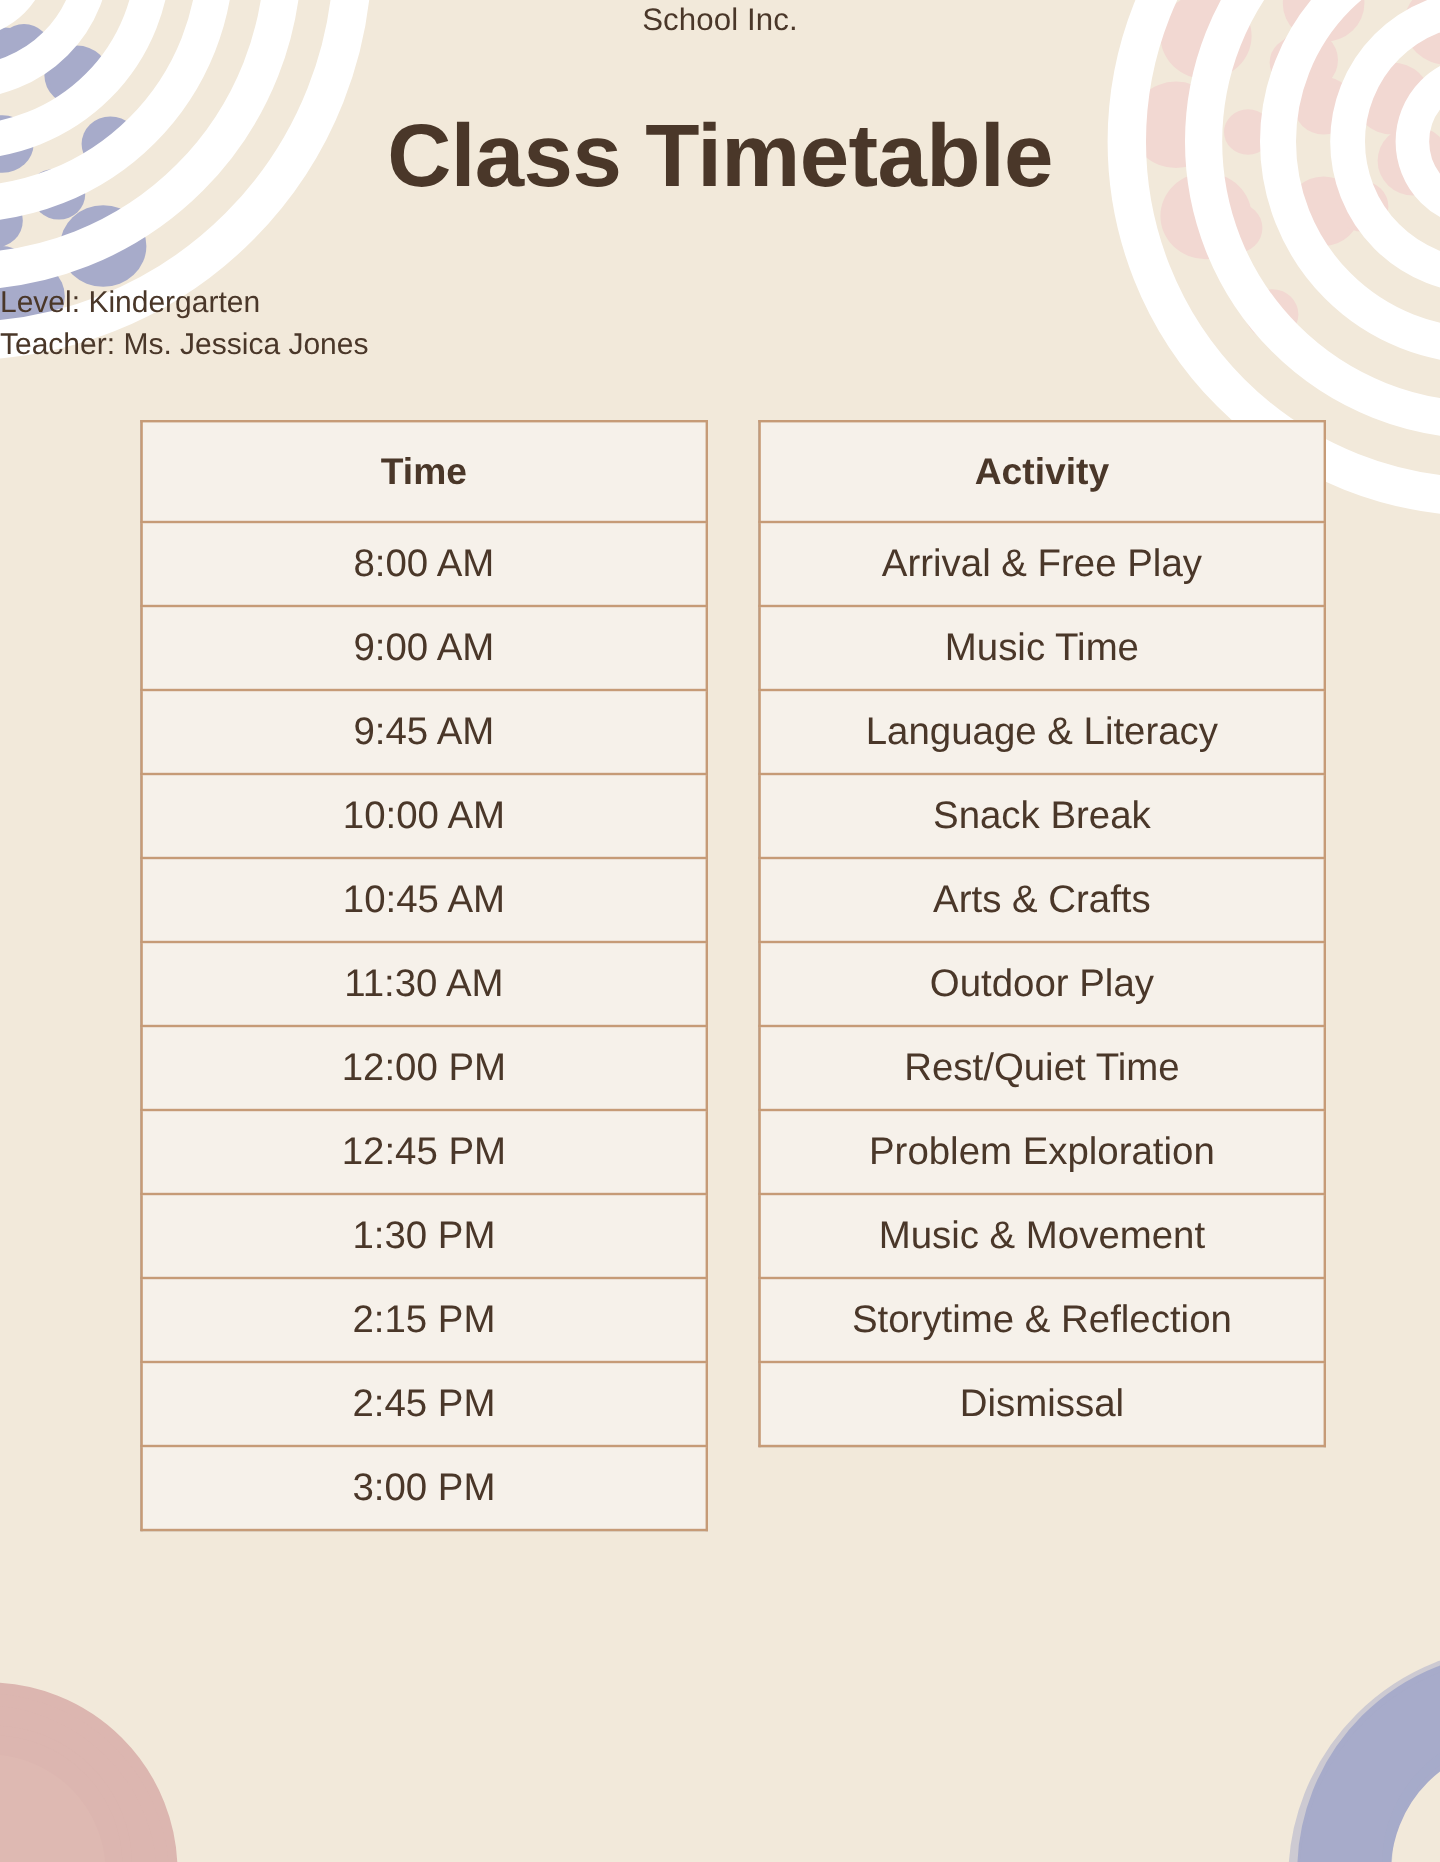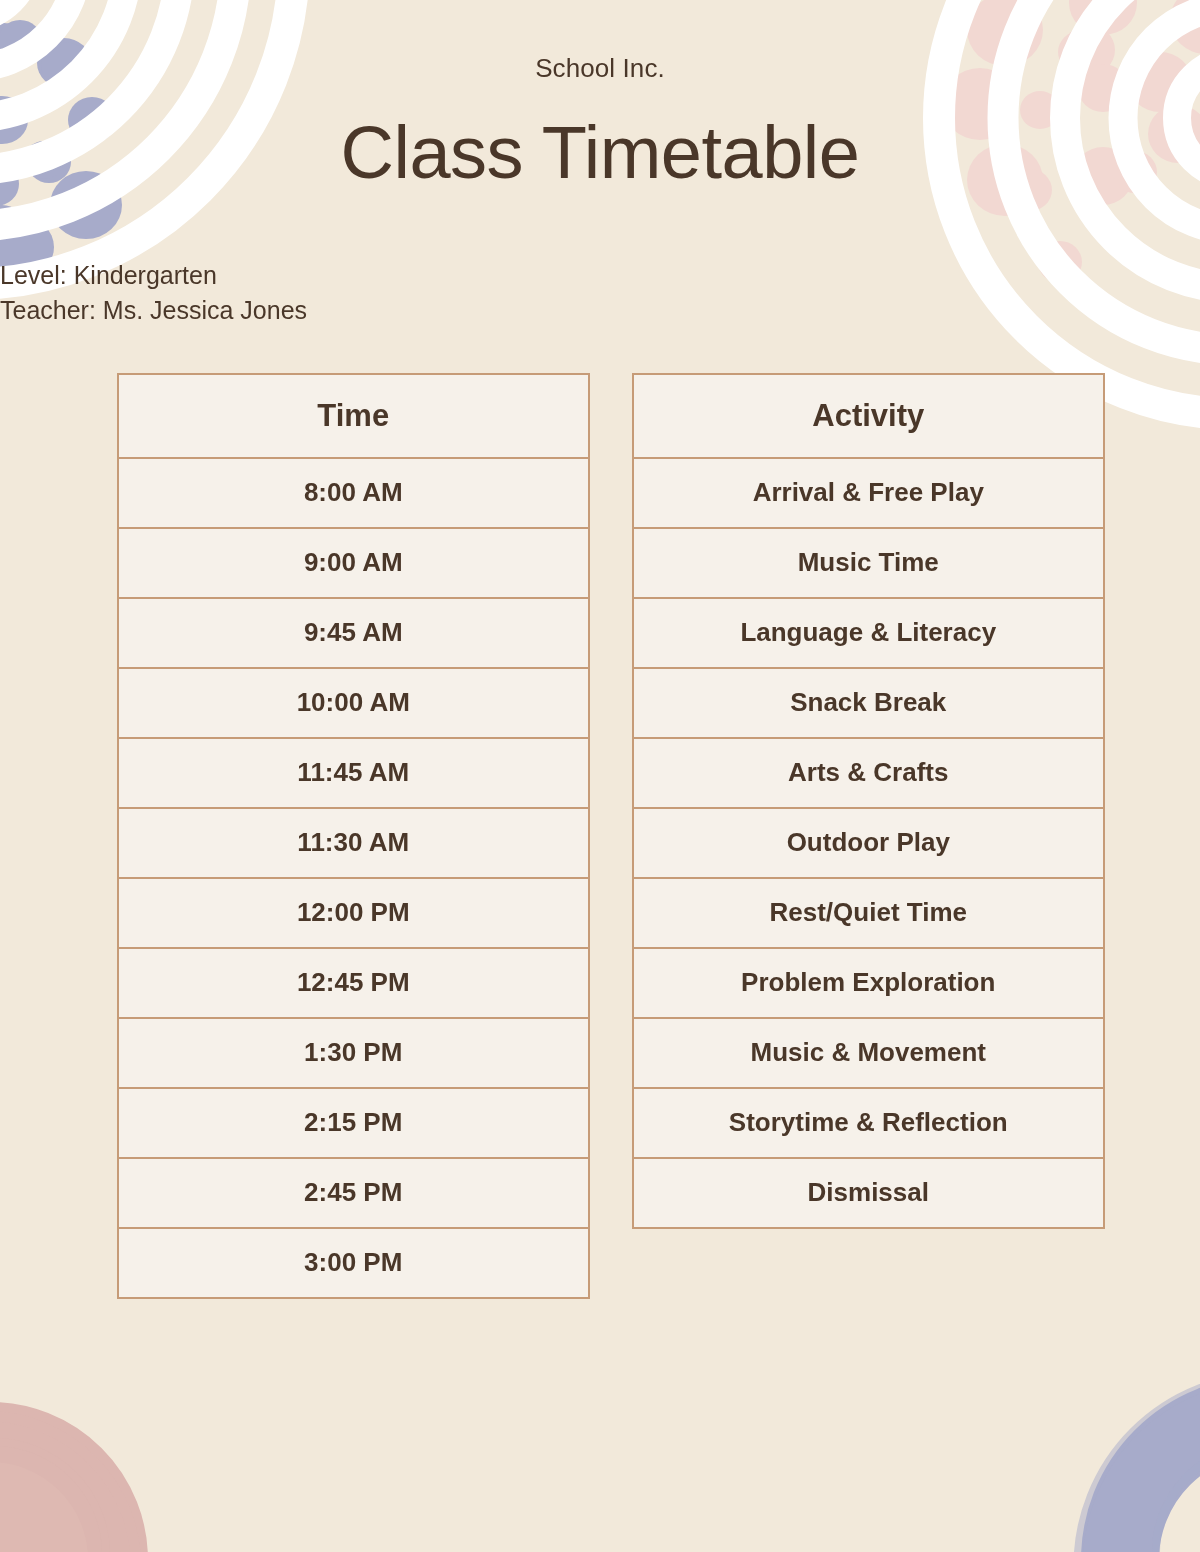--- a/index.html
+++ b/index.html
@@ -34,35 +34,34 @@
 
   
   .content {
     position: relative;
     z-index: 5;
     width: 1200px;
   }
 
   .org-block {
     text-align: center;
-    padding-top: 52px;
     line-height: 1.30;
   }
   .org-line {
     font-size: 26px;
     color: #4a3729;
     letter-spacing: 0.1px;
   }
 
   .doc-title {
     text-align: center;
     font-size: 74px;
-    font-weight: normal;
-    color: #4a3729;
-    margin-top: 30px;
+    font-weight: bold;
+    color: #4a3729;
+    margin-top: 59px;
     letter-spacing: -0.5px;
     line-height: 1;
   }
 
   .meta-block {
     margin-top: 68px;
     line-height: 1.42;
   }
   .meta-line {
     font-size: 25px;
@@ -95,22 +94,22 @@
     color: #4a3729;
     vertical-align: middle;
   }
   .tbl th {
     font-size: 31px;
     font-weight: bold;
     height: 82px;
     padding: 0 6px;
   }
   .tbl td {
-    font-size: 26px;
-    font-weight: bold;
+    font-size: 32px;
+    font-weight: normal;
     height: 68px;
     padding: 0 4px;
   }
 </style>
 </head>
 <body>
 
 <div id="page">
 
   <svg class="decor" viewBox="0 0 1200 1552" width="1200" height="1552" xmlns="http://www.w3.org/2000/svg" aria-hidden="true">
@@ -210,21 +209,21 @@
             <tr>
               <td>9:00 AM</td>
             </tr>
             <tr>
               <td>9:45 AM</td>
             </tr>
             <tr>
               <td>10:00 AM</td>
             </tr>
             <tr>
-              <td>11:45 AM</td>
+              <td>10:45 AM</td>
             </tr>
             <tr>
               <td>11:30 AM</td>
             </tr>
             <tr>
               <td>12:00 PM</td>
             </tr>
             <tr>
               <td>12:45 PM</td>
             </tr>

